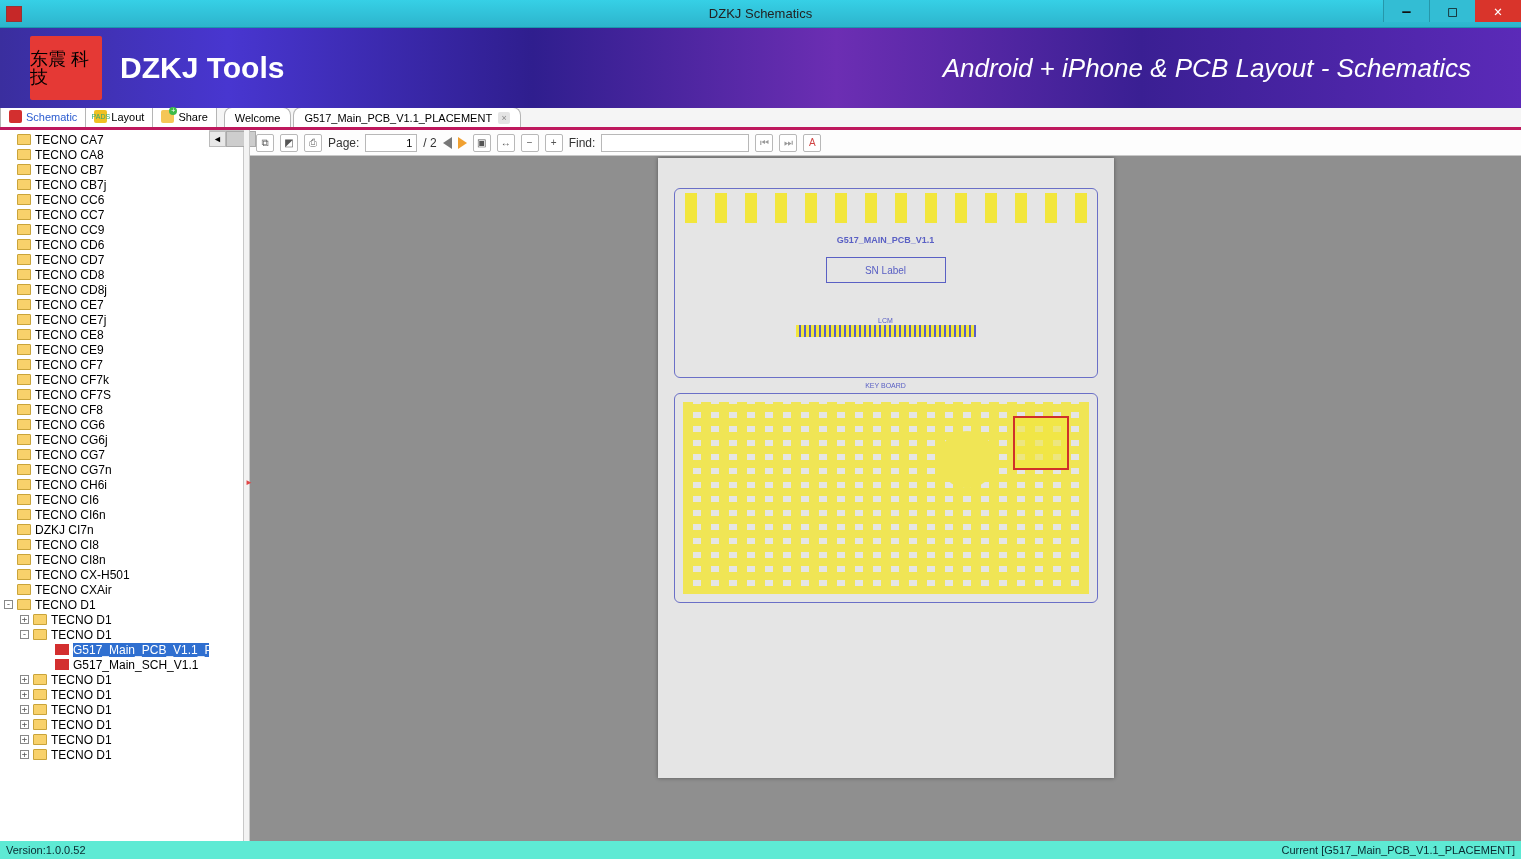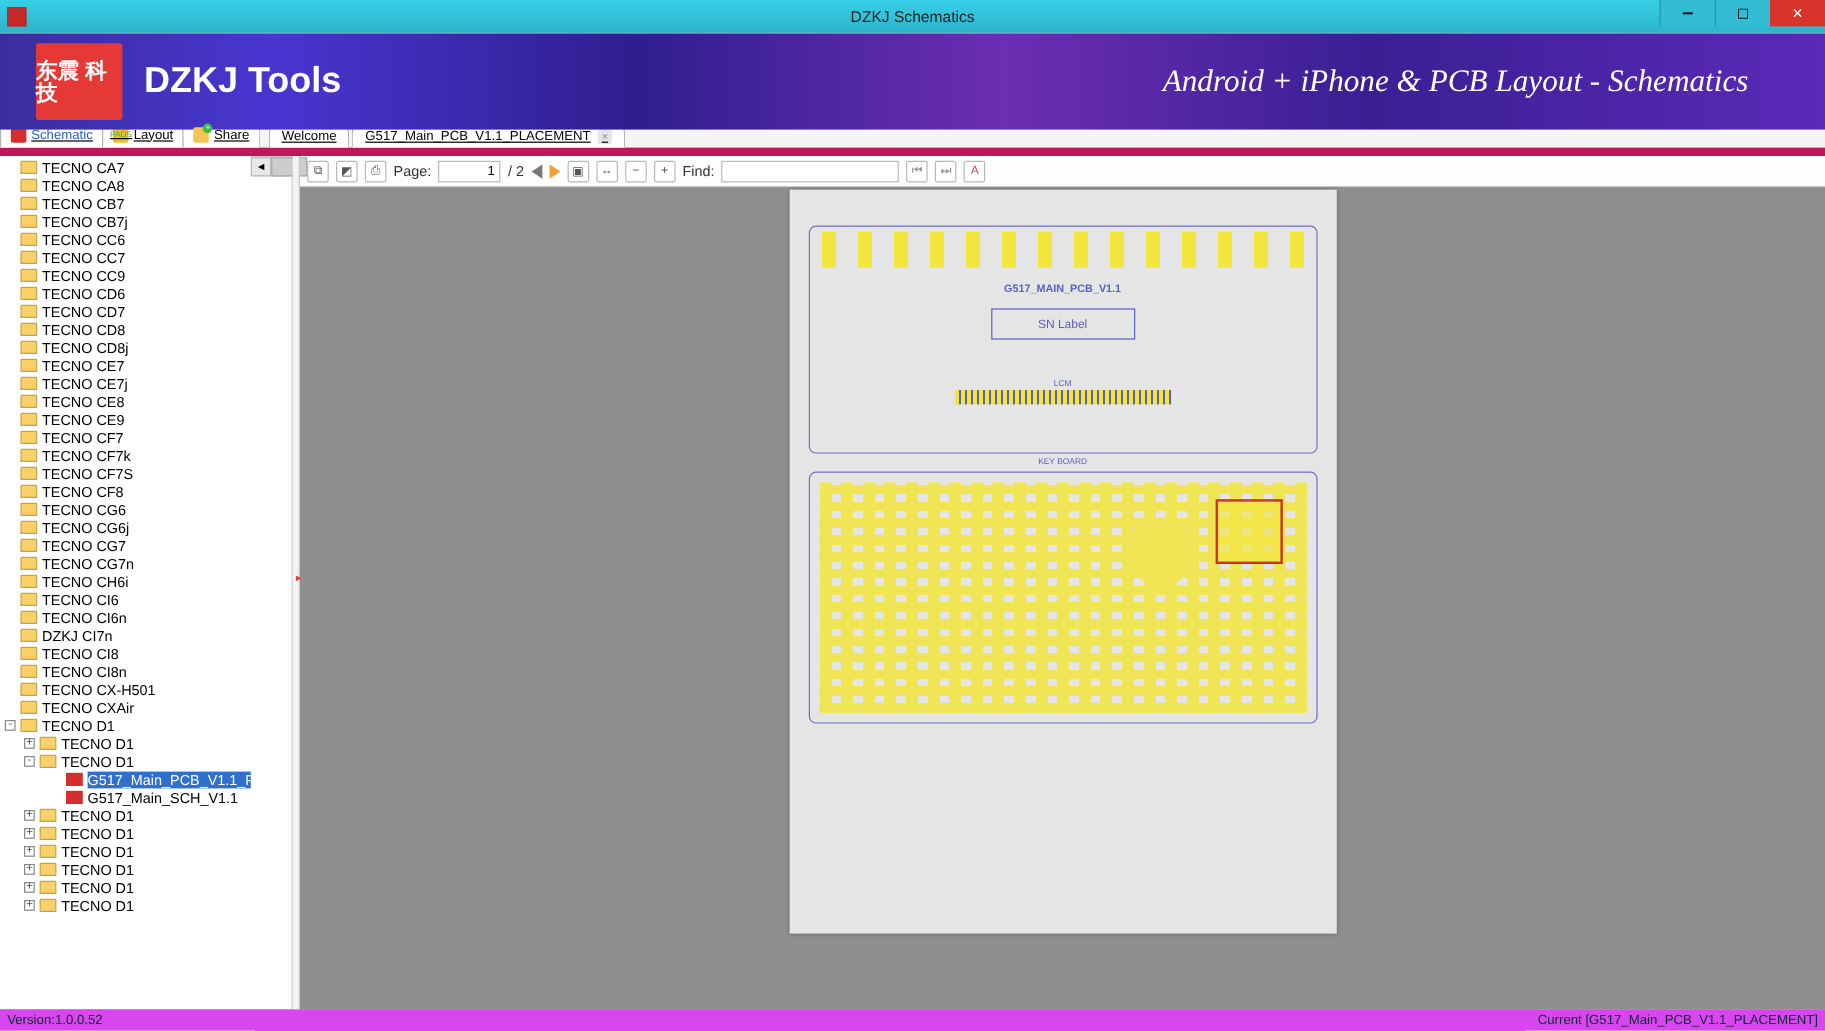--- a/index.html
+++ b/index.html
@@ -5,24 +5,24 @@
 * { margin: 0; padding: 0; box-sizing: border-box; font-family: "Segoe UI", Tahoma, sans-serif; }
 body { width: 1521px; height: 859px; overflow: hidden; background: #fff; display: flex; flex-direction: column; }
 .titlebar { height: 28px; background: linear-gradient(180deg,#36d0e6,#2db4cc); display:flex; align-items:center; position:relative; border-bottom:1px solid #1a98ac; }
 .titlebar .app-icon { width:16px; height:16px; background:#c62828; margin:0 6px; border:1px solid #933; }
 .titlebar .title-text { position:absolute; left:50%; transform:translateX(-50%); font-size:13px; color:#222; }
 .win-controls { position:absolute; right:0; top:0; display:flex; }
 .win-btn { width:46px; height:22px; display:flex; align-items:center; justify-content:center; font-family:monospace; font-weight:bold; font-size:14px; }
 .win-min,.win-max{ background:#33bdd4; color:#111; border-left:1px solid #2697aa;}
 .win-close{ background:#d9342b; color:#fff; }
 .banner { height:80px; background: linear-gradient(90deg,#3a2e9e 0%, #4836d0 15%, #2f1e8e 35%, #6c2eb3 55%, #3a1f93 75%, #5b2ab8 100%); display:flex; align-items:center; color:#fff; padding:0 30px; position:relative; }
-.banner .logo-box{ width:72px; height:64px; background:#e53935; display:flex; align-items:center; justify-content:center; font-size:18px; color:#ffffff; font-weight:bold; flex-direction:column; line-height:1; border-radius:2px;}
+.banner .logo-box{ width:72px; height:64px; background:#e53935; display:flex; align-items:center; justify-content:center; font-size:18px; color:#000000; font-weight:normal; flex-direction:column; line-height:1; border-radius:2px;}
 .banner .brand{ font-size:30px; font-weight:bold; margin-left:18px; }
-.banner .tagline{ position:absolute; right:64px; font-size:26px; font-style:italic;font-family:Liberation Serif, serif; }
-.tabstrip{ height:22px; background:#f5f5f5; border-bottom:7px solid #be185d; display:flex; align-items:flex-end;text-decoration:underline; }
+.banner .tagline{ position:absolute; right:50px; font-size:26px; font-style:italic; }
+.tabstrip{ height:22px; background:#f5f5f5; border-bottom:3px solid #be185d; display:flex; align-items:flex-end; }
 .nav-tab{ height:22px; display:flex; align-items:center; padding:0 8px; font-size:11px; border:1px solid #b5b5b5; border-bottom:none; background:#fff; margin-right:-1px; border-radius:3px 3px 0 0; gap:4px;}
 .nav-tab .ico{ width:13px; height:13px; background:#e8a33d; border-radius:2px; }
 .nav-tab .ico.pdf{ background:#d32f2f; }
 .nav-tab .ico.pads{ background:#3fa64b; }
 .doc-tab{ height:20px; display:flex; align-items:center; padding:0 10px; font-size:11px; background:#fff; border:1px solid #b5b5b5; border-bottom:none; border-radius:8px 8px 0 0; margin-left:2px;}
 .doc-tab.active{ background:#fff; }
 .doc-tab .x{ margin-left:6px; color:#888; background:#e4e4e4; width:12px; height:12px; font-size:9px; display:inline-flex; align-items:center; justify-content:center; border-radius:2px;}
 .workspace{ flex:1; display:flex; min-height:0; }
 .sidebar{ width:244px; border-right:1px solid #c8c8c8; display:flex; flex-direction:row; background:#fff; }
 .tree{ flex:1; overflow-y:scroll; overflow-x:hidden; font-size:12px; font-family: "SimSun","MS Sans Serif",monospace; padding:2px 0 2px 2px; }
@@ -57,21 +57,21 @@
 .sn-box{ position:absolute; top:68px; left:50%; transform:translateX(-50%); width:120px; height:26px; border:1.5px solid #5a60c4; color:#5a60c4; font-size:10px; display:flex; align-items:center; justify-content:center;}
 .lcm-label{ position:absolute; top:128px; left:0; right:0; text-align:center; font-size:7px; color:#5a60c4;}
 .conn-bar{ position:absolute; top:136px; left:50%; transform:translateX(-50%); width:180px; height:12px; background:repeating-linear-gradient(90deg,#f2e63c 0 3px,#5a60c4 3px 5px); }
 .yellow-blocks{ position:absolute; top:4px; left:10px; right:10px; height:30px; background:repeating-linear-gradient(90deg,#f2e63c 0 12px, transparent 12px 30px);}
 .pcb-bot-fill{ position:absolute; inset:8px; background:
    radial-gradient(circle at 70% 30%, #f2e63c 0 28px, transparent 29px),
    repeating-linear-gradient(0deg,#f2e63c 0 8px, transparent 8px 14px),
    repeating-linear-gradient(90deg,#f2e63c 0 10px, transparent 10px 18px);
    opacity:.85;}
 .big-chip{ position:absolute; top:22px; right:28px; width:56px; height:54px; border:2px solid #d0302a; background:rgba(242,230,60,.6);}
-.status{ height:18px; background:#d946ef; display:flex; align-items:center; justify-content:space-between; padding:0 6px; font-size:11px; color:#0a2a30; font-family:monospace;}
+.status{ height:18px; background:#5eead4; display:flex; align-items:center; justify-content:space-between; padding:0 6px; font-size:11px; color:#0a2a30; font-family:monospace;}
 .splitter{ width:6px; background:#f3f3f3; border-right:1px solid #c8c8c8; position:relative;}
 .splitter .grip{ position:absolute; left:1px; top:48%; width:4px;}
 .splitter .grip::before{content:"►"; color:#e04646; font-size:8px;}
 </style>
 </head>
 <body>
 
 <div class="titlebar">
   <div class="app-icon"></div>
   <div class="title-text">DZKJ Schematics</div>

